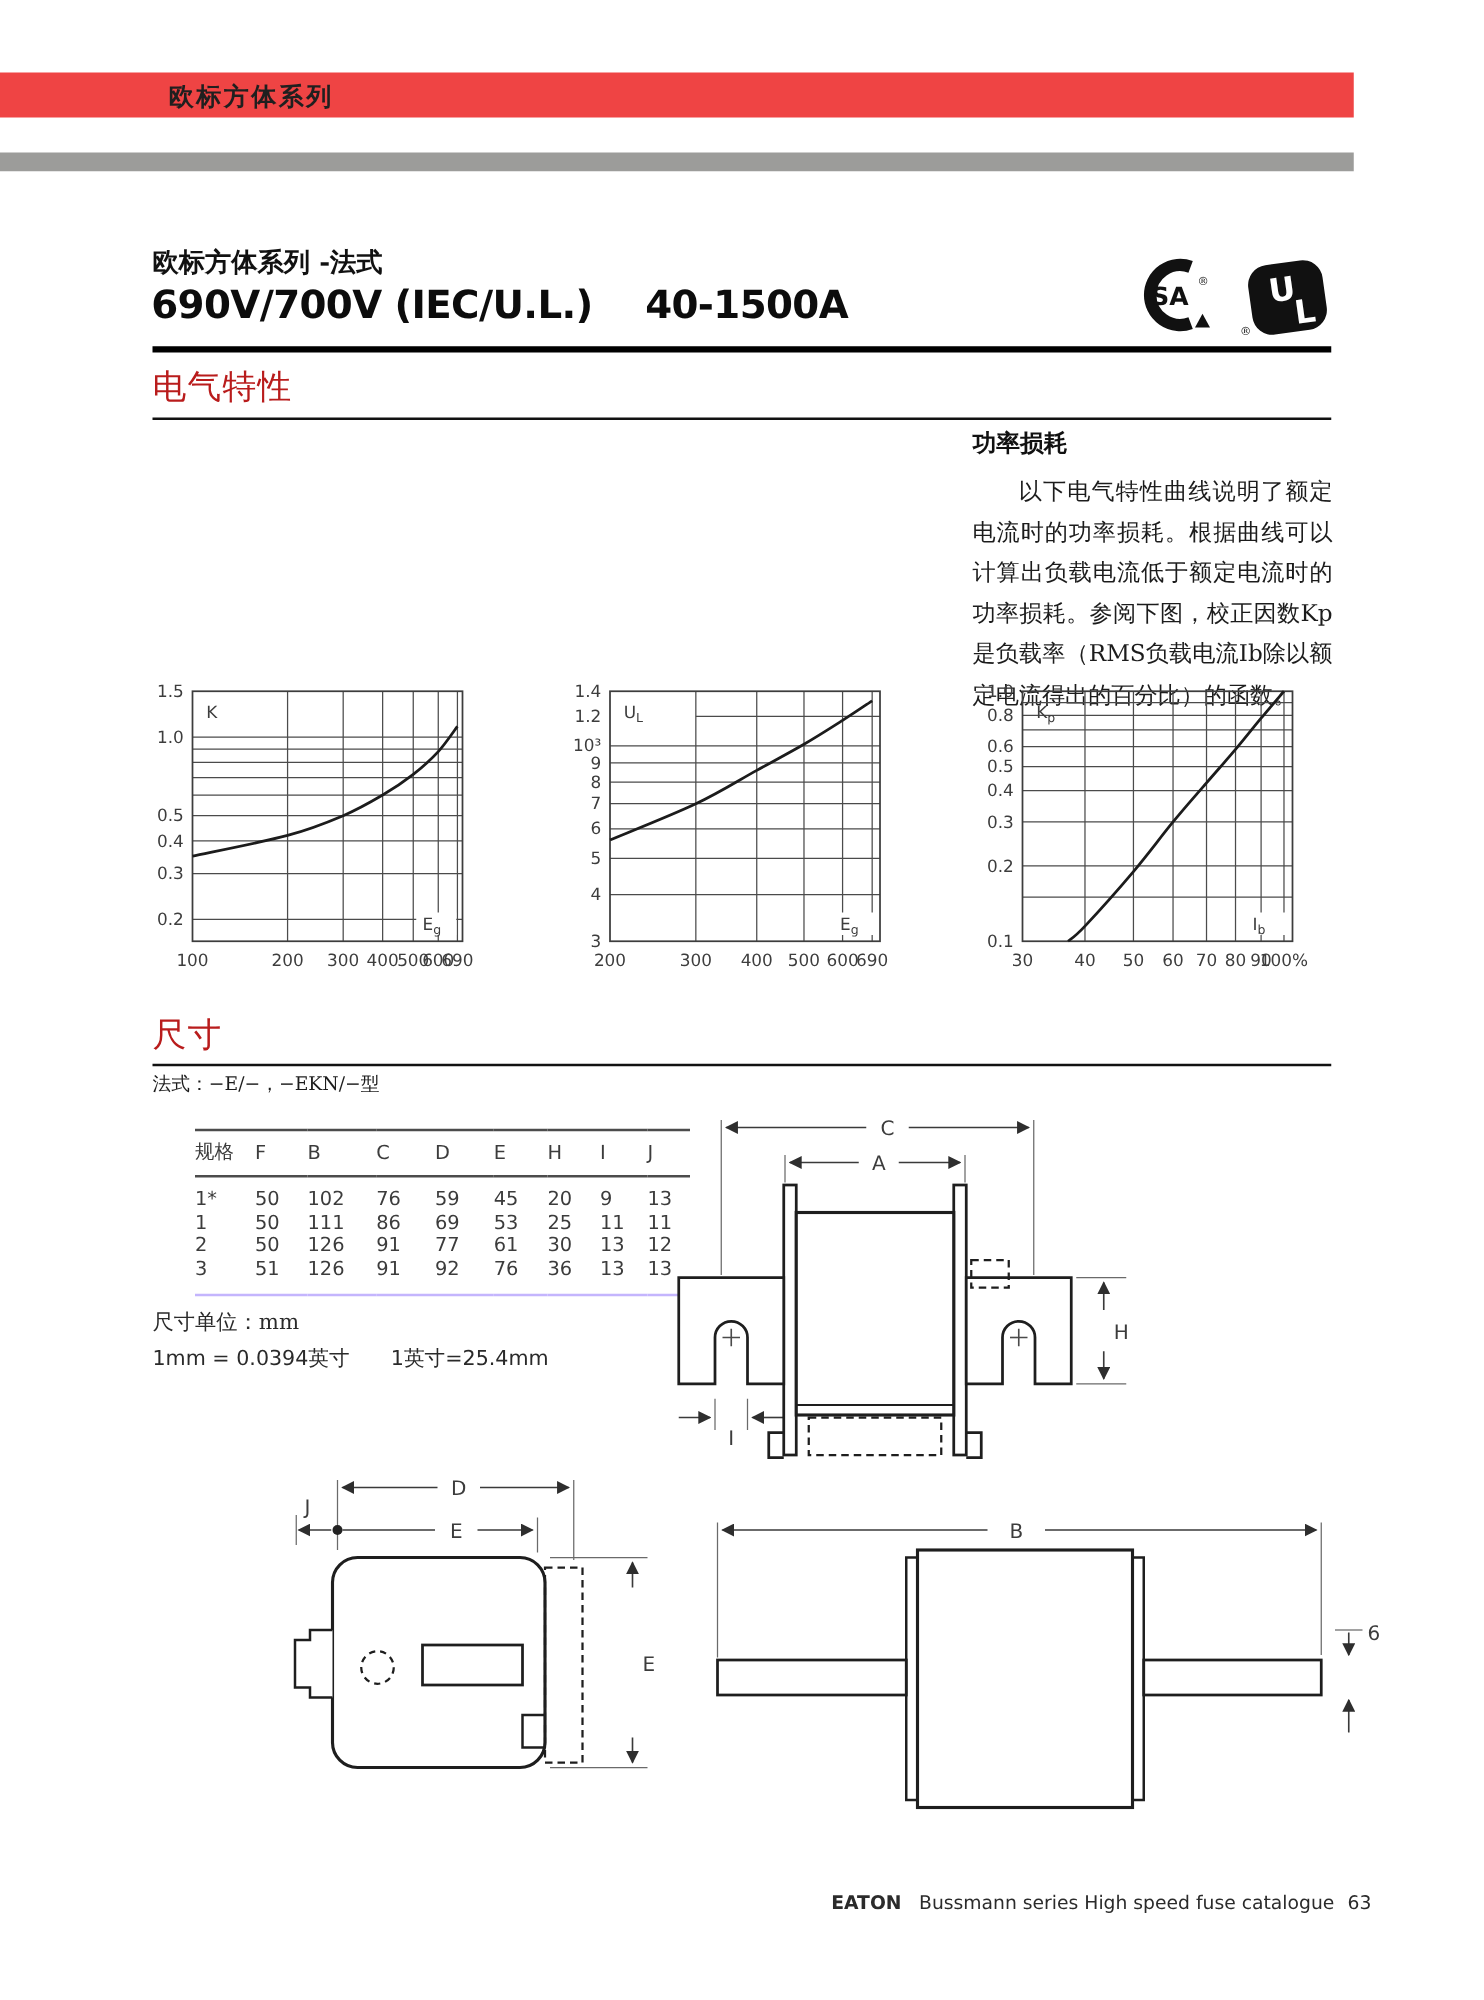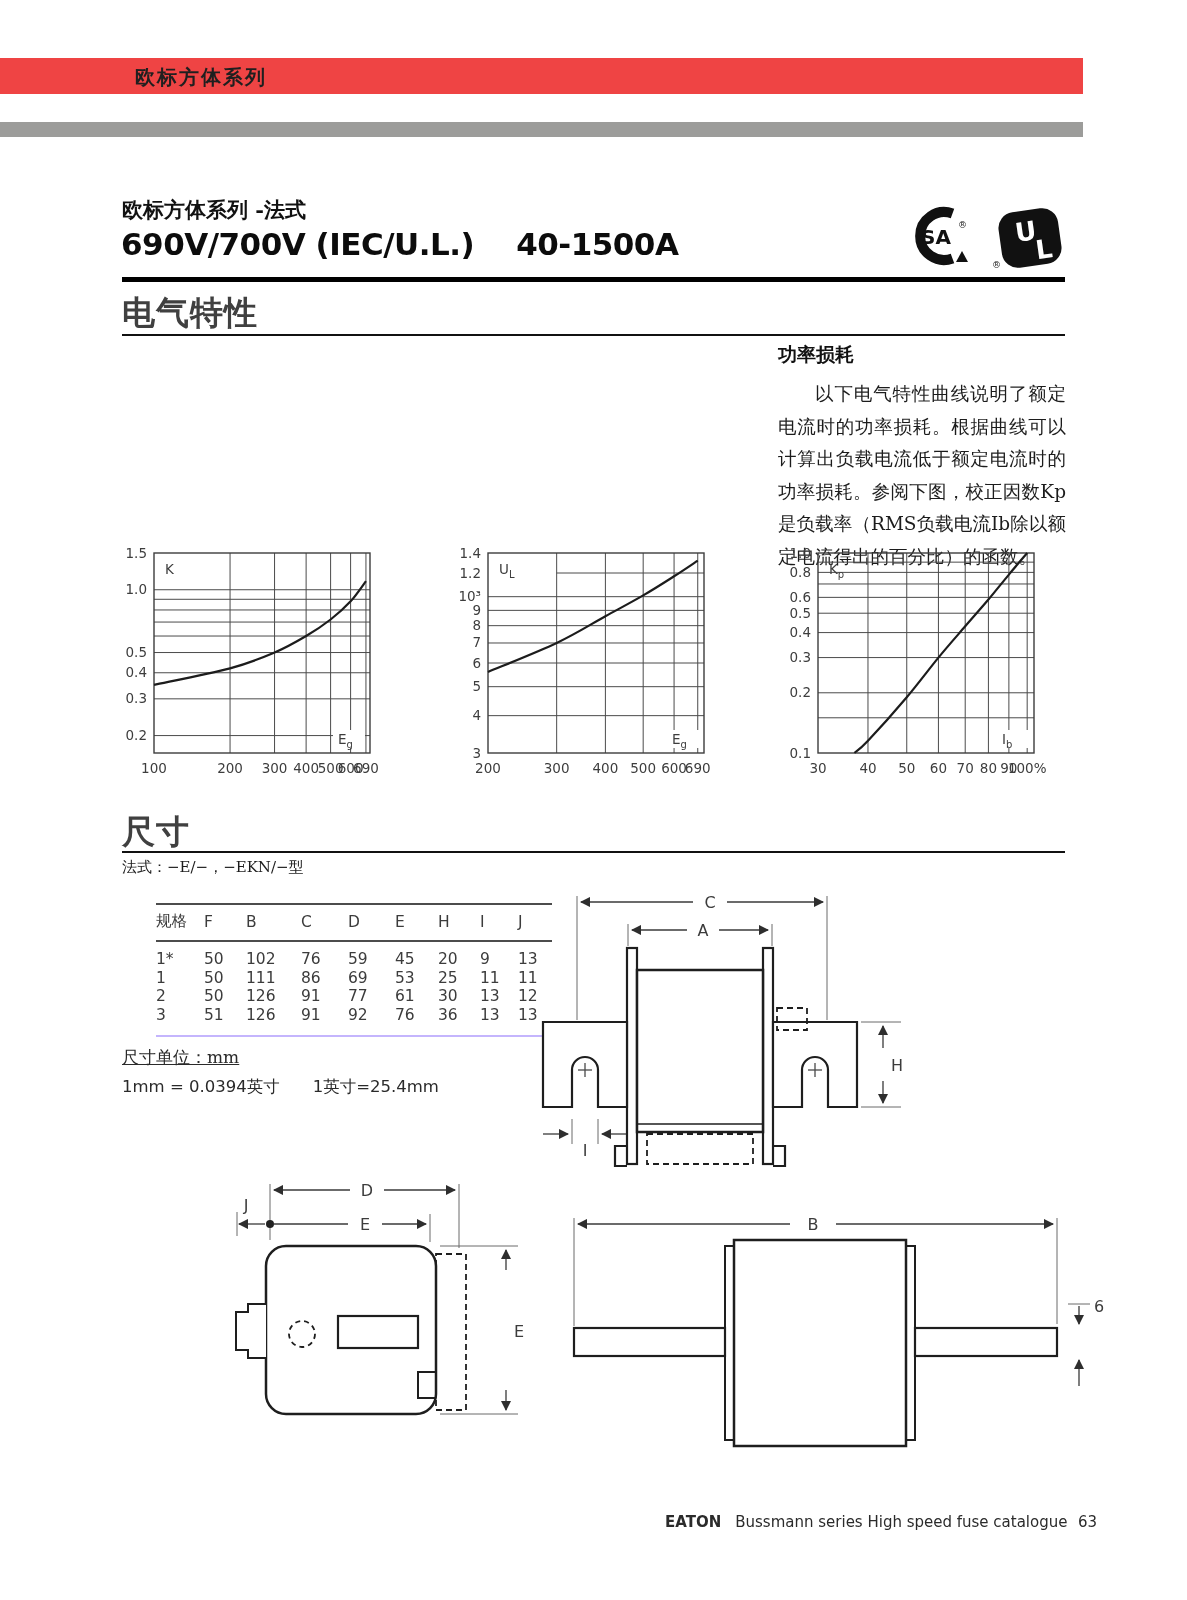--- a/index.html
+++ b/index.html
@@ -15,21 +15,21 @@
   
   .subtitle{position:absolute;left:122px;top:196px;font-size:21px;font-weight:bold;color:#111;}
   .main-title{position:absolute;left:121px;top:226px;font-size:31px;font-weight:bold;color:#0c0c0c;
         font-family:"DejaVu Sans","Liberation Sans",sans-serif;letter-spacing:-0.5px;}
   .main-title .amp{margin-left:42px;}
   .title-rule{position:absolute;left:122px;top:277px;width:943px;height:5px;background:#000;}
 
   .logos{position:absolute;left:900px;top:200px;width:170px;height:75px;}
 
   
-  .sec-head{position:absolute;font-size:33px;font-weight:bold;color:#404040;letter-spacing:1px;}
+  .sec-head{position:absolute;font-size:27px;font-weight:normal;color:#b91c1c;letter-spacing:1px;}
   .sec-rule{position:absolute;left:122px;width:943px;height:2px;background:#111;}
 
   
   .col{position:absolute;top:342px;}
   .col h3{margin:0;font-size:19px;font-weight:bold;color:#111;}
   .col p{margin:10px 0 0 0;font-size:18.5px;line-height:32.5px;text-align:justify;
          text-indent:2em;color:#1c1c1c;}
 
   .chart{position:absolute;top:545px;}
   .tk{font-family:"DejaVu Sans","Liberation Sans",sans-serif;font-size:13.5px;fill:#3d3d3d;}
@@ -47,21 +47,21 @@
   .dim-table th:nth-child(1),.dim-table td:nth-child(1){width:48px;}
   .dim-table th:nth-child(2),.dim-table td:nth-child(2){width:42px;}
   .dim-table th:nth-child(3),.dim-table td:nth-child(3){width:55px;}
   .dim-table th:nth-child(4),.dim-table td:nth-child(4){width:47px;}
   .dim-table th:nth-child(5),.dim-table td:nth-child(5){width:47px;}
   .dim-table th:nth-child(6),.dim-table td:nth-child(6){width:43px;}
   .dim-table th:nth-child(7),.dim-table td:nth-child(7){width:42px;}
   .dim-table th:nth-child(8),.dim-table td:nth-child(8){width:38px;}
   .dim-table th:nth-child(9),.dim-table td:nth-child(9){width:34px;}
 
-  .note1{position:absolute;left:122px;top:1046px;font-size:17px;color:#2a2a2a;text-decoration:underline;}
+  .note1{position:absolute;left:122px;top:1046px;font-size:17px;color:#2a2a2a;}
   .note2{position:absolute;left:122px;top:1076px;font-size:16.5px;color:#2a2a2a;
          font-family:"DejaVu Sans","Liberation Sans",sans-serif;}
 
   .drawing{position:absolute;}
   .drawing text{font-family:"DejaVu Sans","Liberation Sans",sans-serif;font-size:16px;fill:#3c3c3c;}
 
   
   .footer{position:absolute;left:665px;top:1513px;font-size:15px;color:#2b2b2b;
           font-family:"DejaVu Sans","Liberation Sans",sans-serif;}
   .footer b{margin-right:14px;}

